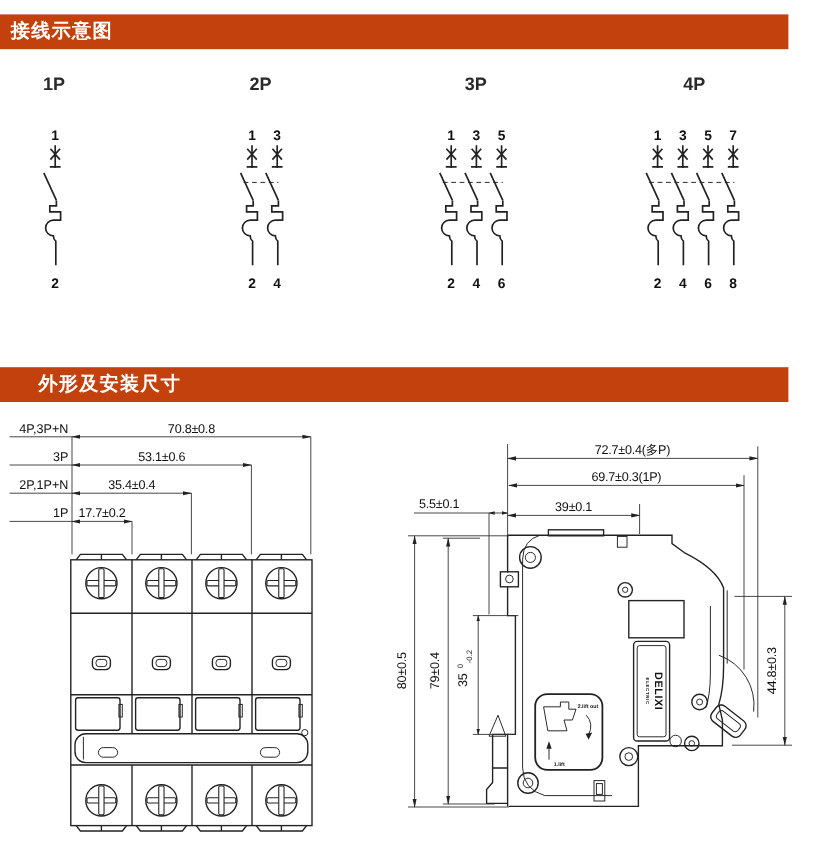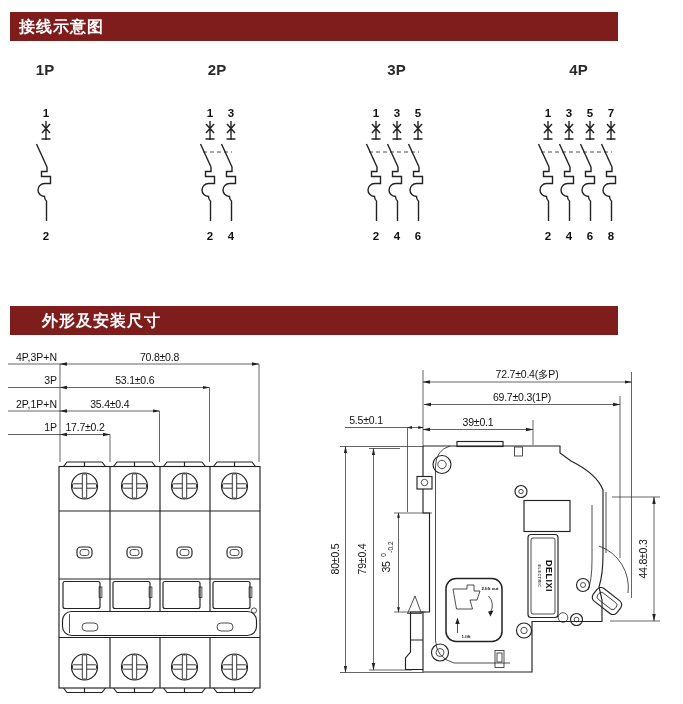--- a/index.html
+++ b/index.html
@@ -1,18 +1,18 @@
 <!DOCTYPE html>
 <html><head>
 <meta charset="utf-8">
 <style>
   html,body{margin:0;padding:0;background:#fff;}
   .page{position:relative;width:683px;height:704px;background:#ffffff;overflow:hidden;
         font-family:"Liberation Sans",sans-serif;}
-  .secbar{position:absolute;left:10px;width:608px;height:29px;background:#7f1d1d;
+  .secbar{position:absolute;left:0;width:657px;height:29px;background:#c2410c;
           color:#fff;font-size:16px;font-weight:bold;line-height:29px;padding-left:9px;
           box-sizing:border-box;letter-spacing:1px;}
   #bar1{top:12px;}
   #bar2{top:306px;padding-left:32px;}
   svg text{font-family:"Liberation Sans",sans-serif;fill:#111;}
   .dimtxt{font-size:10.5px;letter-spacing:-0.2px;}
   .lbltxt{font-size:10.5px;}
   .poleno{font-size:11.5px;font-weight:bold;}
   .plabel{font-size:15px;font-weight:bold;fill:#2a2a2a;}
   .thin{stroke:#333;stroke-width:0.75;fill:none;}

